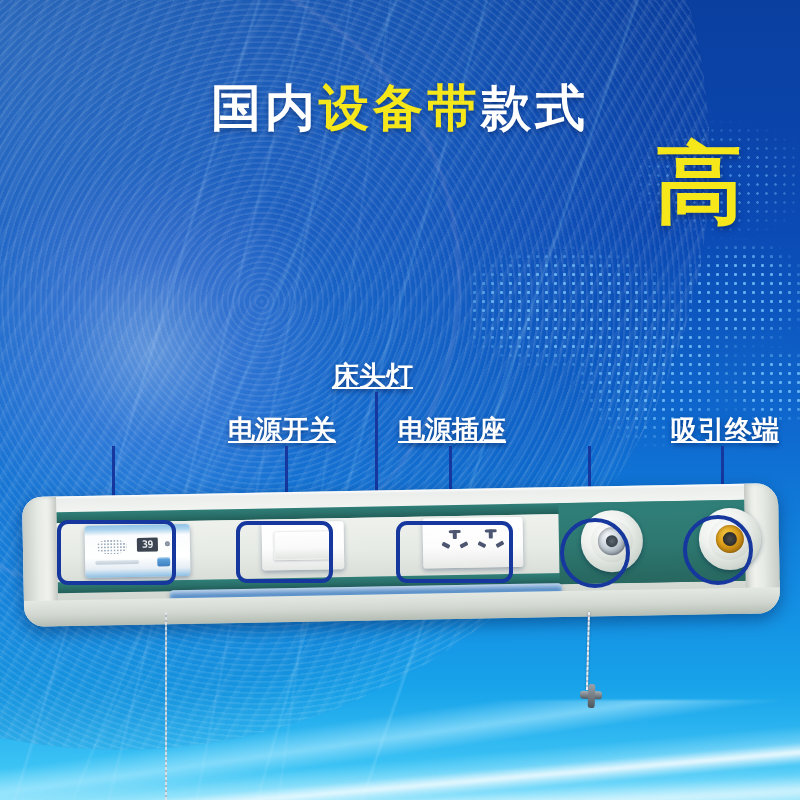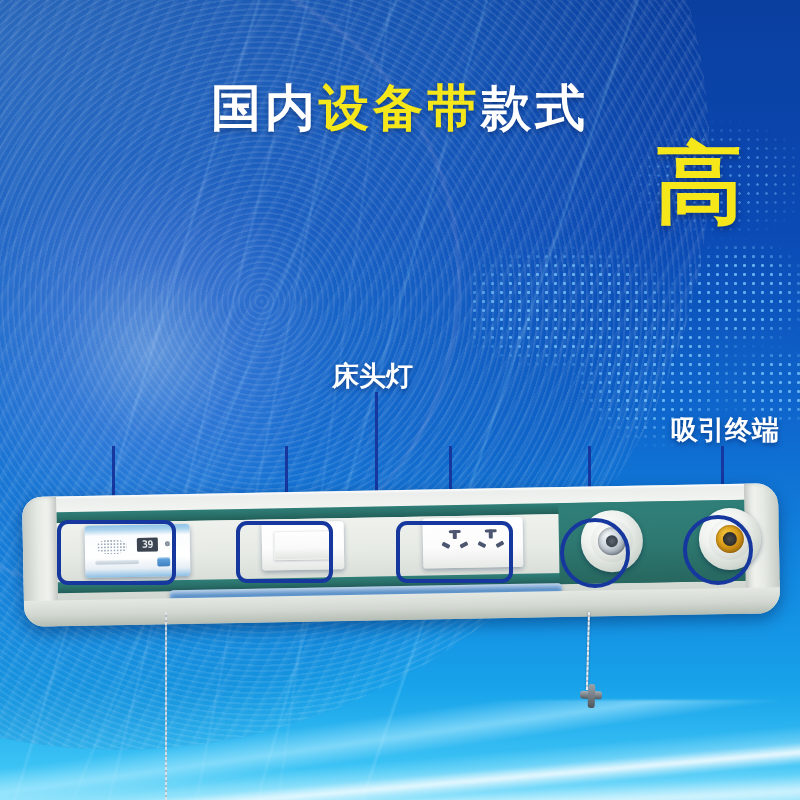--- a/index.html
+++ b/index.html
@@ -113,21 +113,21 @@
     text-shadow:0 2px 6px rgba(0,20,70,0.40);
   }
   .bigchar {
     position:absolute; left:655px; top:140px;
     font-size:88px; font-weight:bold; color:#f5e719; line-height:1;
     text-shadow:0 3px 7px rgba(0,15,60,0.40);
   }
 
   
   .callout { position:absolute; color:#ffffff; font-weight:bold; white-space:nowrap;
-             text-shadow:0 2px 5px rgba(0,25,80,0.55); }
+             text-shadow:0 2px 5px rgba(0,25,80,0.55);text-decoration:underline; }
 
   
   .leader { position:absolute; width:3px; background:#15379e; }
 
   
   #panel {
     position:absolute; left:22px; top:497px; width:756px; height:130px;
     transform:rotate(-1.05deg); transform-origin:0 0;
   }
   .panel-body {
@@ -302,21 +302,23 @@
   <div class="bg halftone2"></div>
   <div class="bg halftone"></div>
   <div class="bg glow-bottom"></div>
   <div class="bg glow-bottom2"></div>
 
   <div class="headline">
     <span class="w">国内</span><span class="y">设备带</span><span class="w">款式</span>
   </div>
   <div class="bigchar">高</div>
 
+  <div class="callout" style="left:228px;top:412px; font-size:27px;">电源开关</div>
   <div class="callout" style="left:332px;top:358px; font-size:27px;">床头灯</div>
+  <div class="callout" style="left:398px;top:412px; font-size:27px;">电源插座</div>
   <div class="callout" style="left:671px;top:412px; font-size:27px;">吸引终端</div>
 
   <div class="leader" style="left:112px; top:446px; height:78px;"></div>
   <div class="leader" style="left:285px; top:446px; height:80px;"></div>
   <div class="leader" style="left:375px; top:392px; height:213px;"></div>
   <div class="leader" style="left:449px; top:446px; height:80px;"></div>
   <div class="leader" style="left:588px; top:446px; height:77px;"></div>
   <div class="leader" style="left:721px; top:446px; height:75px;"></div>
 
   <div id="panel">

